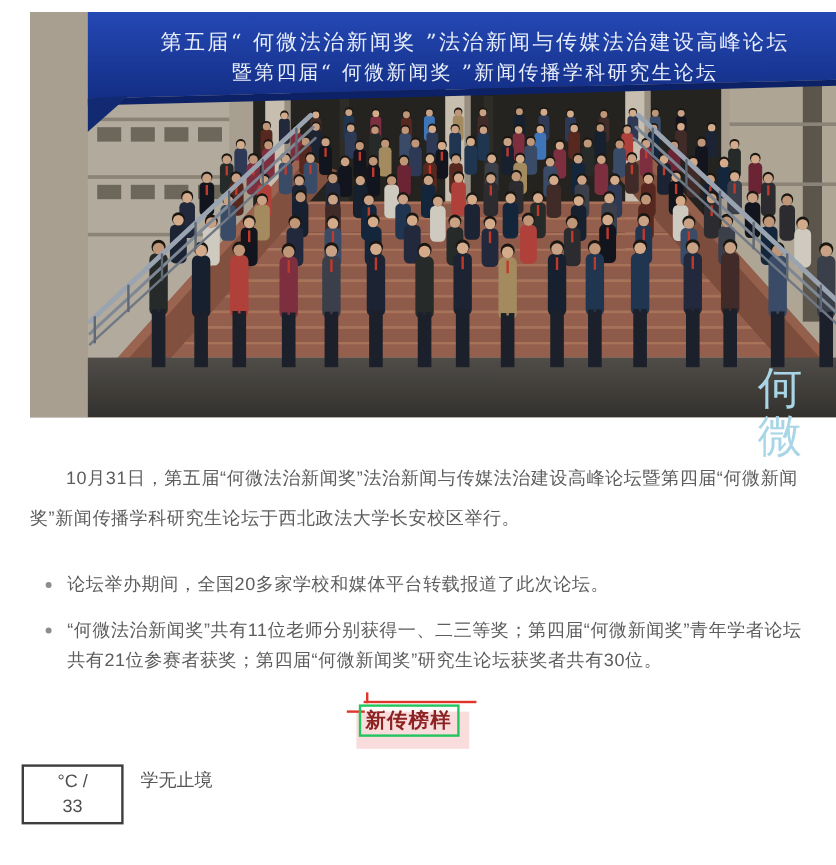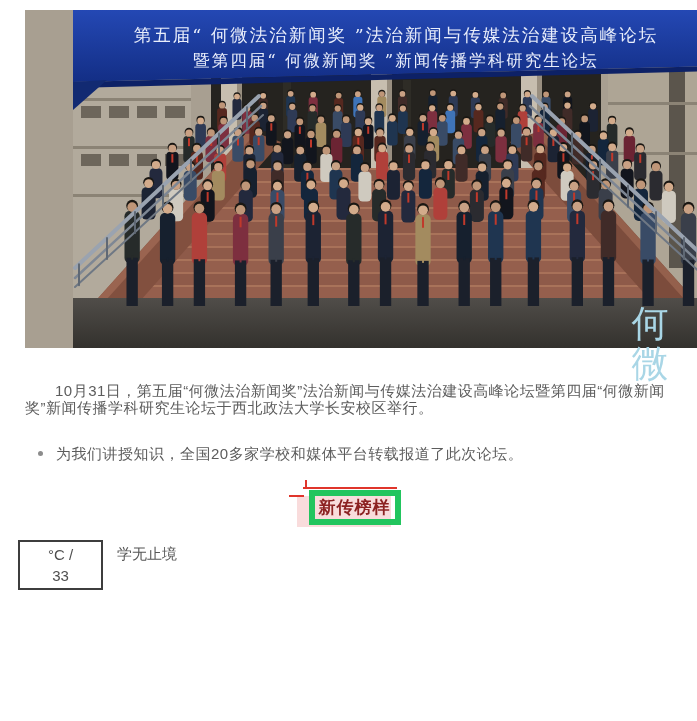--- a/index.html
+++ b/index.html
@@ -14,33 +14,33 @@
   }
   .photo-wrap svg{display:block;}
   .watermark{
     position:absolute;top:304px;right:26px;width:42px;text-align:center;
     font-size:37px;line-height:40px;color:#a9d6e6;z-index:5;
     font-family:"Liberation Sans","DejaVu Sans",sans-serif;
   }
   .watermark span{display:block;}
   
   .article{margin:34px 25px 0 25px;color:#5c5c5c;font-size:15px;}
-  .lead{margin:0;line-height:17px;text-indent:2em;letter-spacing:.5px;}
+  .lead{margin:0;line-height:34px;text-indent:2em;letter-spacing:.5px;}
   .bullets{list-style:none;margin:25px 0 0 0;padding:0 0 0 31px;}
   .bullets li{position:relative;line-height:25px;margin-bottom:13px;letter-spacing:.5px;}
   .bullets li::before{
     content:"";position:absolute;left:-18px;top:10px;width:5px;height:5px;
     border-radius:50%;background:#8c8c8c;
   }
   
   .badge-row{display:flex;justify-content:center;margin-top:18px;}
   .badge{position:relative;width:104px;height:46px;}
   .badge-bg{position:absolute;left:0;top:12px;width:94px;height:31px;background:#f9dcdc;}
   .badge-box{
-    position:absolute;left:12px;top:6px;width:80px;height:23px;border:6px solid #22c55e;
+    position:absolute;left:2px;top:6px;width:80px;height:23px;border:2px solid #22c55e;
     display:flex;align-items:center;justify-content:center;
   }
   .badge-box span{font-size:17px;font-weight:bold;color:#8c2222;letter-spacing:1px;white-space:nowrap;}
   .badge-line-top{position:absolute;left:6px;top:3px;width:94px;height:2px;background:#e0352b;}
   .badge-tick-left{position:absolute;left:-8px;top:11px;width:15px;height:2px;background:#e0352b;}
   .badge-tick-up{position:absolute;left:8px;top:-4px;width:2px;height:9px;background:#e0352b;}
   
   .footer{display:flex;align-items:flex-start;margin:10px 0 0 18px;}
   .temp-box{
     width:81px;height:46px;border:2px solid #3d3d3d;display:flex;flex-direction:column;
@@ -653,21 +653,22 @@
 </div>
 
 <div class="watermark">
   <span>何</span>
   <span>微</span>
 </div>
 
 <div class="article">
   <p class="lead">10月31日，第五届“何微法治新闻奖”法治新闻与传媒法治建设高峰论坛暨第四届“何微新闻奖”新闻传播学科研究生论坛于西北政法大学长安校区举行。</p>
   <ul class="bullets">
-    <li>为我们讲授知识，全国20多家学校和媒体平台转载报道了此次论坛。</li>
+    <li>论坛举办期间，全国20多家学校和媒体平台转载报道了此次论坛。</li>
+    <li>“何微法治新闻奖”共有11位老师分别获得一、二三等奖；第四届“何微新闻奖”青年学者论坛共有21位参赛者获奖；第四届“何微新闻奖”研究生论坛获奖者共有30位。</li>
   </ul>
 </div>
 
 <div class="badge-row">
   <div class="badge">
     <div class="badge-bg"></div>
     <div class="badge-line-top"></div>
     <div class="badge-tick-left"></div>
     <div class="badge-tick-up"></div>
     <div class="badge-box">

